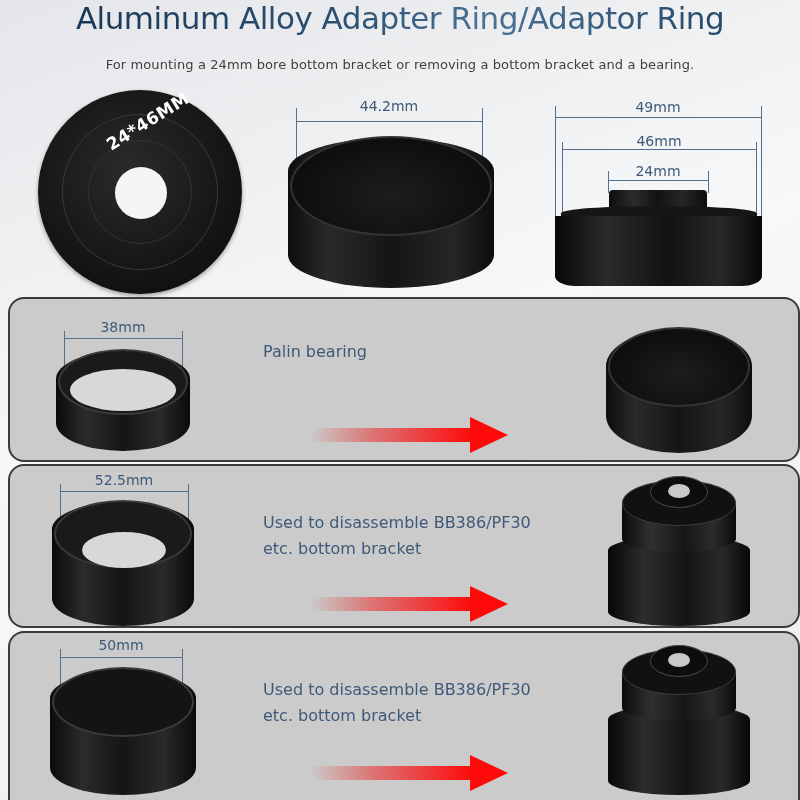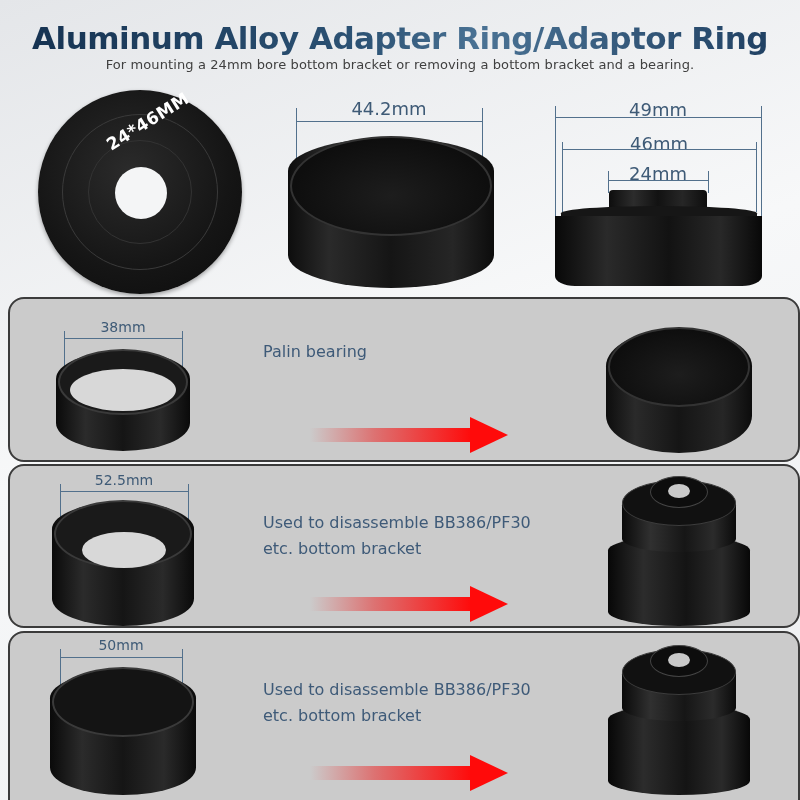--- a/index.html
+++ b/index.html
@@ -3,24 +3,24 @@
 <meta charset="utf-8">
 <style>
   * { box-sizing: border-box; margin: 0; padding: 0; }
   html, body { width: 800px; height: 800px; overflow: hidden; }
   body {
     position: relative;
     font-family: "DejaVu Sans", sans-serif;
     background: linear-gradient(160deg, #e4e6e9 0%, #f7f8f9 45%, #eceef0 100%);
   }
   .title {
-    position: absolute; left: 0; right: 0; top: 20px;
+    position: absolute; left: 0; right: 0; top: 0;
     text-align: center;
     font-family: "DejaVu Sans", sans-serif;
-    font-weight: bold; font-size: 31px; letter-spacing: -0.5px;
+    font-weight: normal; font-size: 31px; letter-spacing: -0.5px;
     color: #1f3f62;
     background: linear-gradient(90deg, #14304f 0%, #2c5274 45%, #4a7294 60%, #1c3c5e 100%);
     -webkit-background-clip: text; background-clip: text; -webkit-text-fill-color: transparent;
   }
   .subtitle {
     position: absolute; left: 0; right: 0; top: 57px;
     text-align: center; font-size: 13px; color: #404040;
     font-family: "DejaVu Sans", sans-serif;
     letter-spacing: 0.1px;
   }
@@ -32,21 +32,21 @@
     box-shadow: 0 2px 4px rgba(0,0,0,0.35);
   }
   .disc .ring1 { position: absolute; left: 24px; top: 24px; width: 156px; height: 156px; border-radius: 50%; border: 1px solid #3a3a3a; }
   .disc .ring2 { position: absolute; left: 50px; top: 50px; width: 104px; height: 104px; border-radius: 50%; border: 1px solid #333; }
   .disc .hole { position: absolute; left: 77px; top: 77px; width: 52px; height: 52px; border-radius: 50%; background: #f4f5f6; }
   .disc .engrave {
     position: absolute; left: 70px; top: 46px;
     color: #fff; font-weight: bold; font-size: 17px; font-family: "DejaVu Sans", sans-serif;
     transform: rotate(-32deg); transform-origin: left center; letter-spacing: 0.5px;
   }
-  .dim-label { position: absolute; font-size: 18px; color: #3e5a76; font-family: "DejaVu Sans", sans-serif; text-align: center; }
+  .dim-label { position: absolute; font-size: 14px; color: #3e5a76; font-family: "DejaVu Sans", sans-serif; text-align: center; }
   .dim-line { position: absolute; height: 1px; background: #52708c; }
   .dim-tick { position: absolute; width: 1px; background: #52708c; }
 
   .cup {
     position: absolute; border-radius: 50% / 22%;
     background: linear-gradient(90deg, #0d0d0d 0%, #2a2a2a 20%, #151515 50%, #262626 80%, #0c0c0c 100%);
   }
   .cup-top {
     position: absolute; border-radius: 50%;
     background: radial-gradient(ellipse at 50% 60%, #1d1d1d 0%, #0e0e0e 70%);

